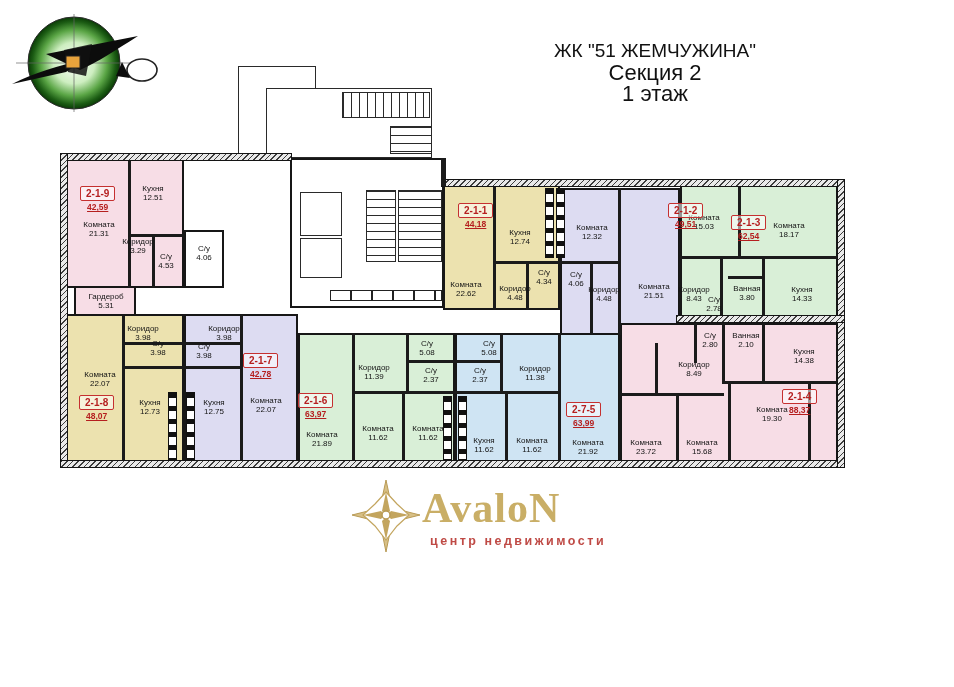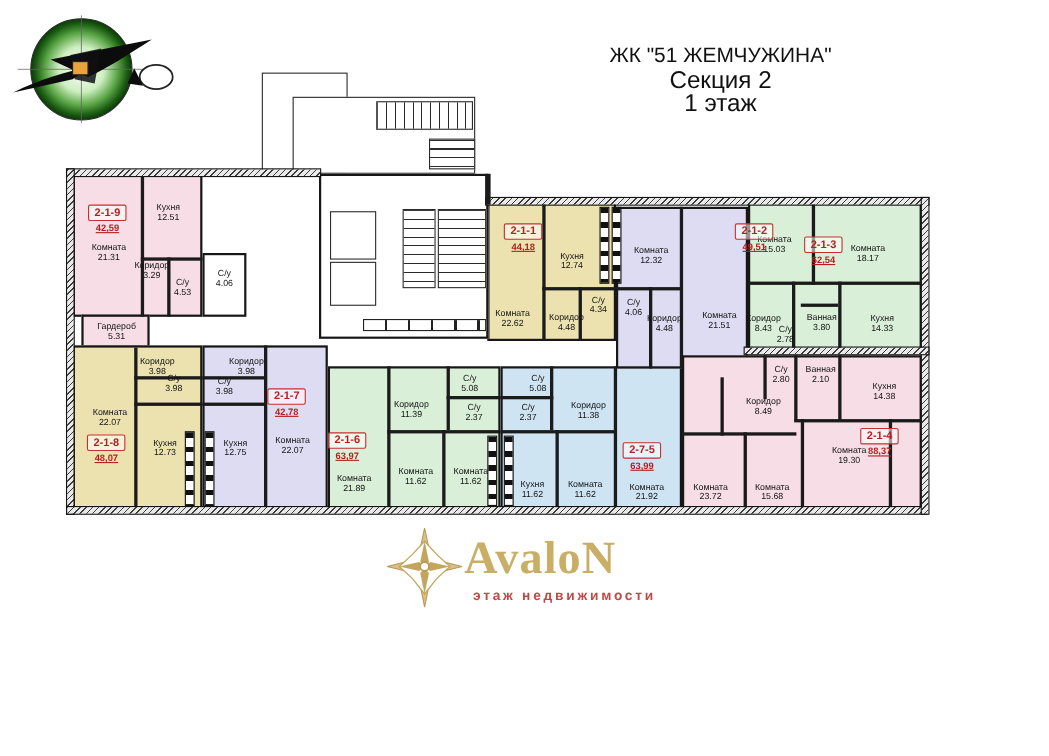--- a/index.html
+++ b/index.html
@@ -394,16 +394,16 @@
     <svg width="72" height="78" viewBox="0 0 72 78" style="position:absolute;left:0;top:0;">
       <polygon points="36,2 42,30 70,37 42,44 36,74 30,44 2,37 30,30" fill="#d8c086" stroke="#b89a55" stroke-width="1"></polygon>
       <polygon points="36,14 47,26 59,37 47,48 36,62 25,48 13,37 25,26" fill="#ffffff" stroke="#c3a55e" stroke-width="1.2"></polygon>
       <polygon points="36,14 40,33 36,37 32,33" fill="#c3a55e"></polygon>
       <polygon points="36,62 40,43 36,39 32,43" fill="#c3a55e"></polygon>
       <polygon points="13,37 31,33 35,37 31,41" fill="#c3a55e"></polygon>
       <polygon points="59,37 41,33 37,37 41,41" fill="#c3a55e"></polygon>
       <circle cx="36" cy="37" r="4" fill="#fff" stroke="#b89a55" stroke-width="1.5"></circle>
     </svg>
     <div class="name">AvaloN</div>
-    <div class="sub">этаж недвижимости</div>
+    <div class="sub">центр недвижимости</div>
   </div>
 
 </div>
 
 </body></html>

